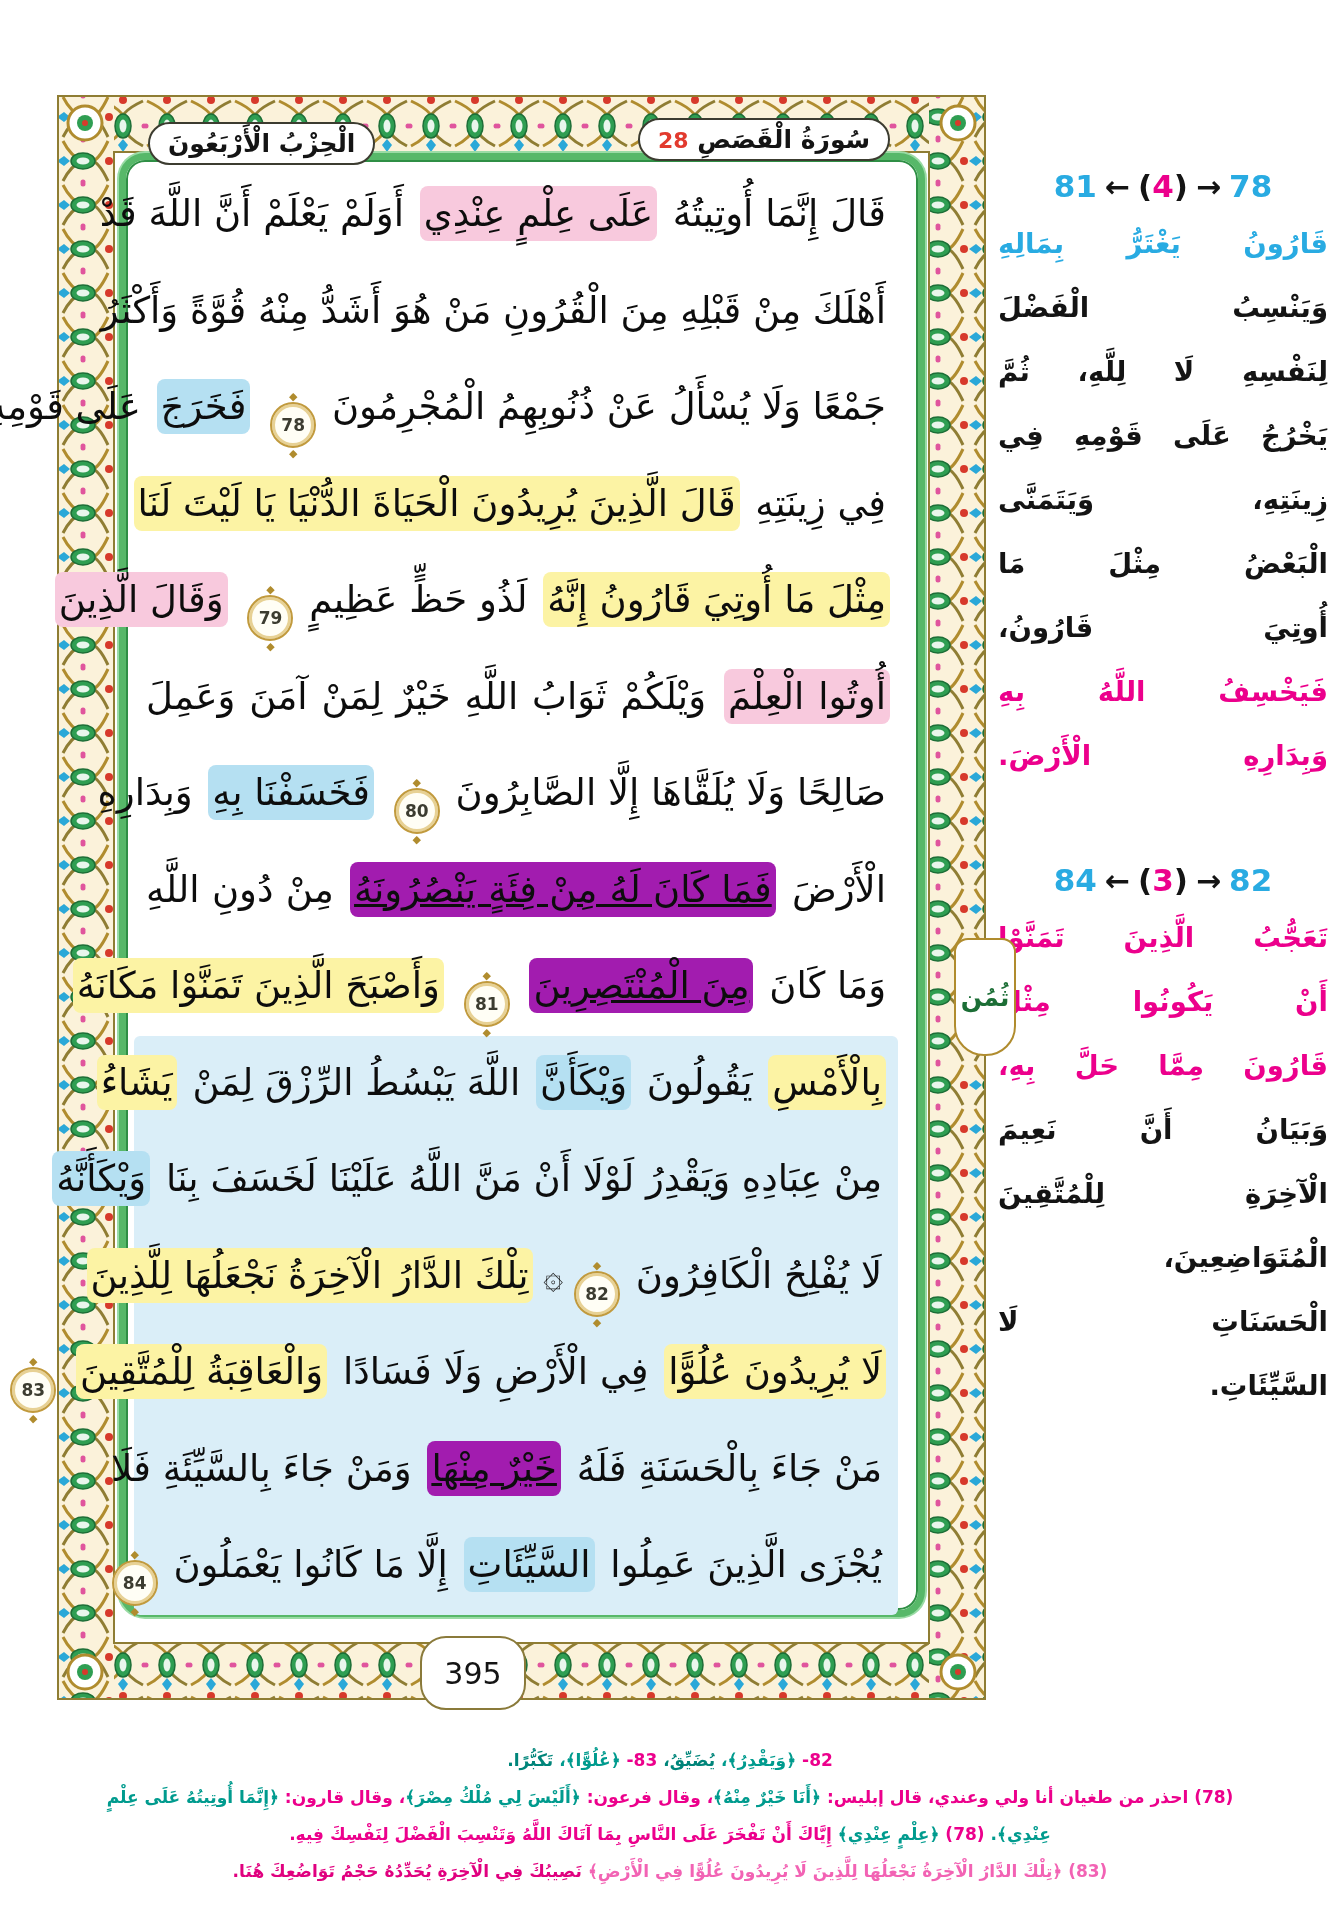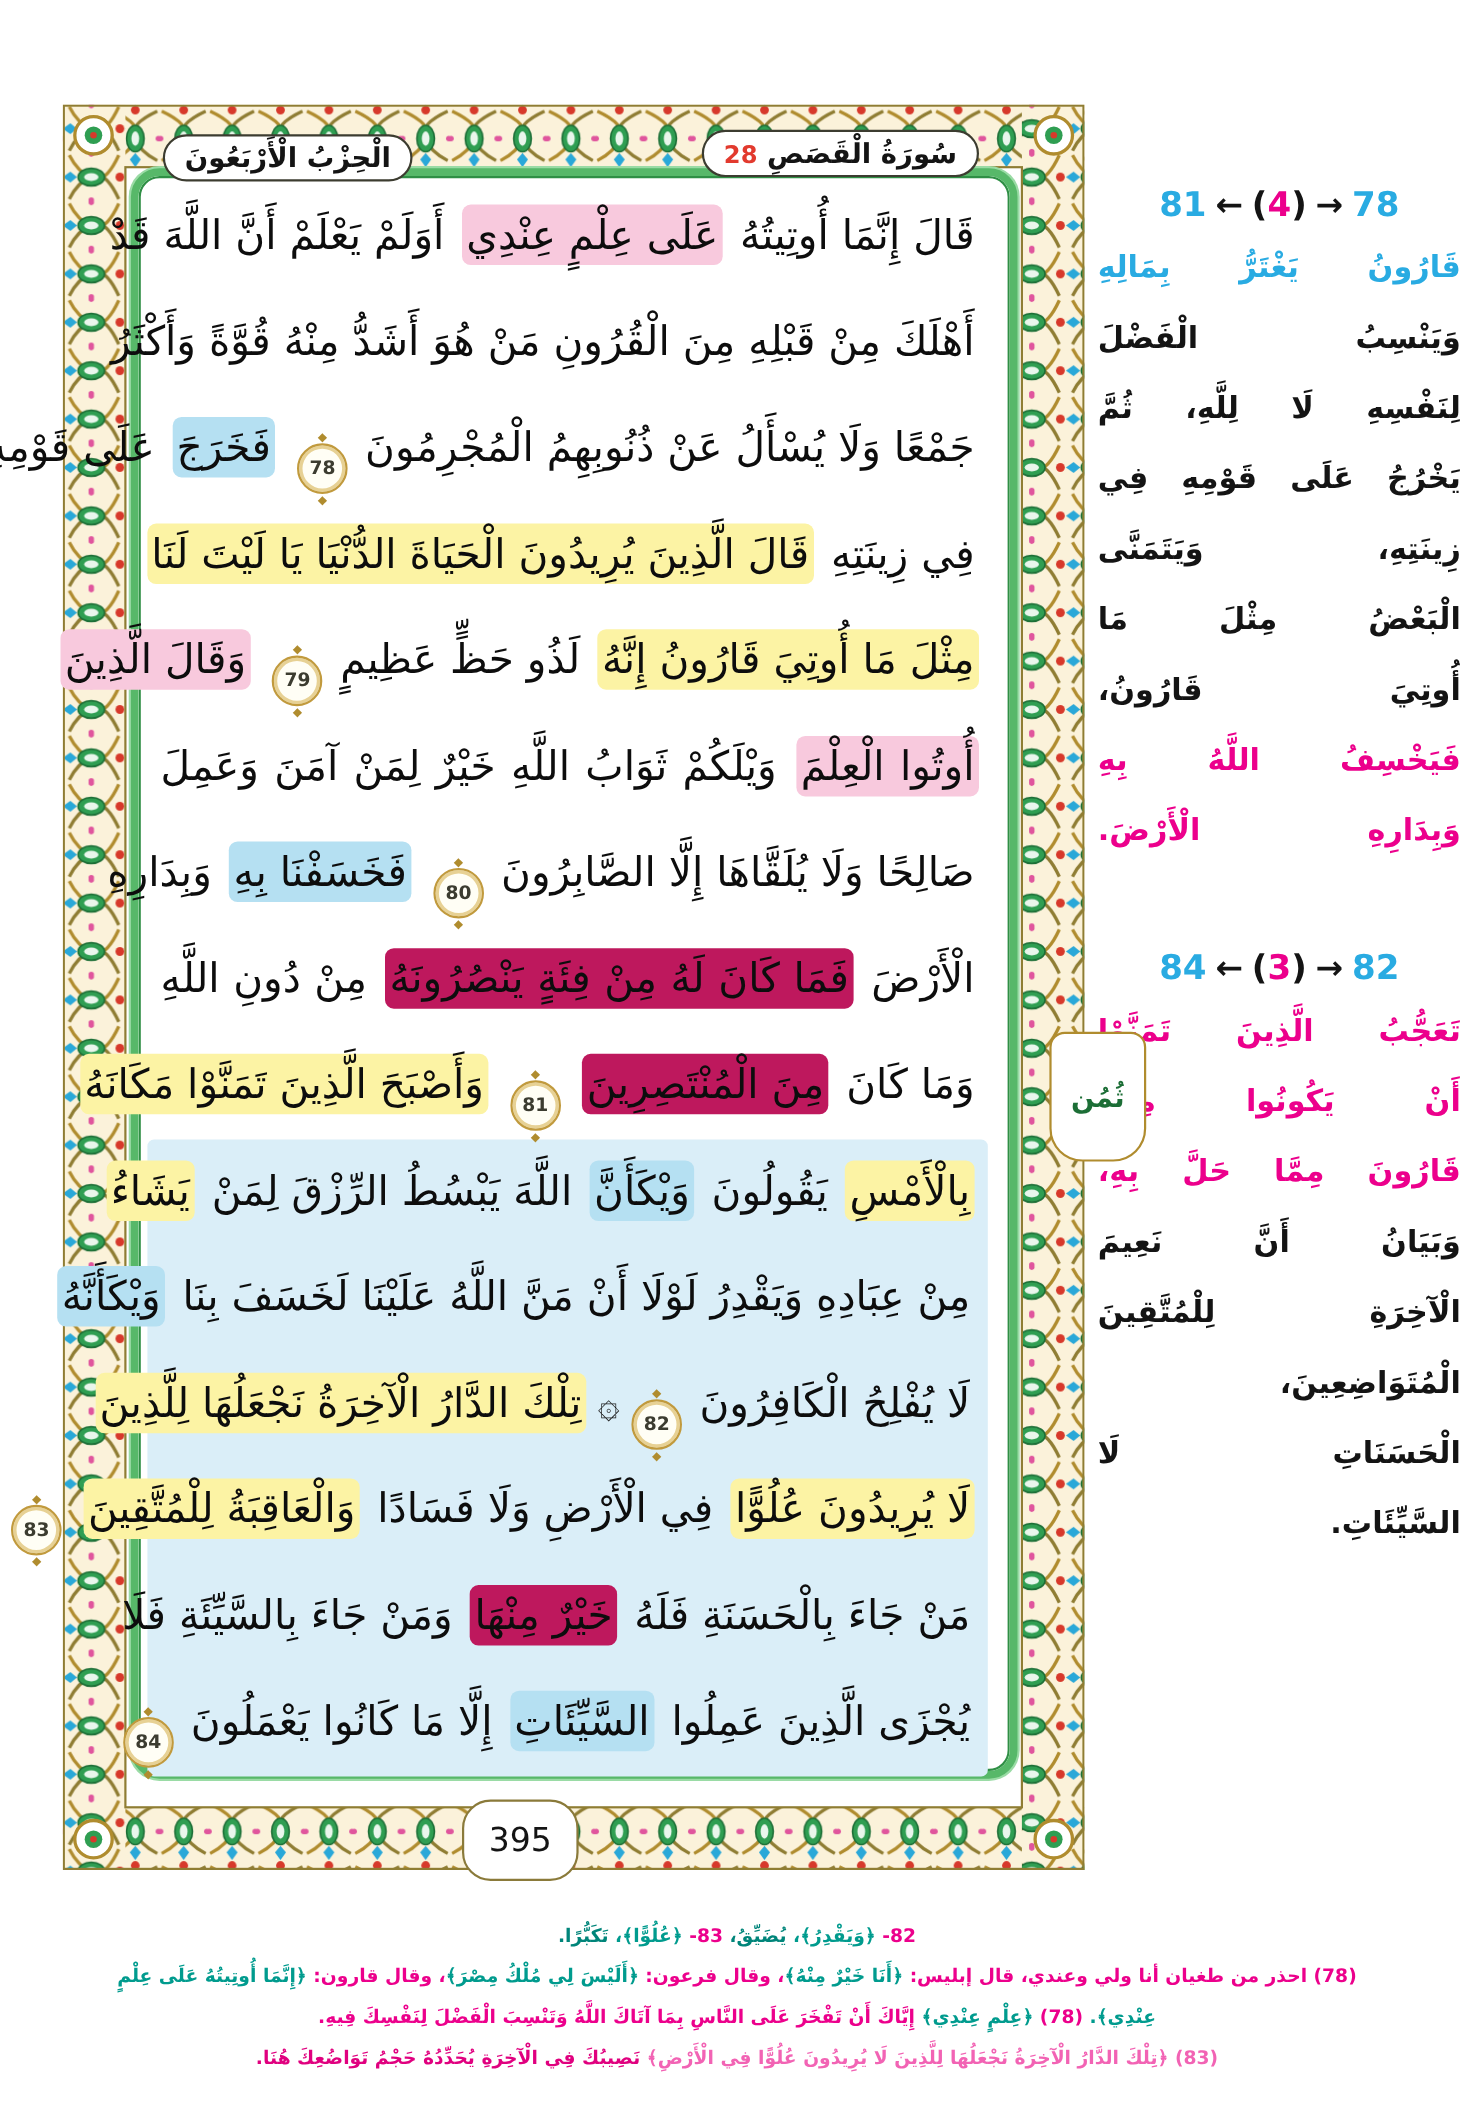--- a/index.html
+++ b/index.html
@@ -37,21 +37,21 @@
     direction:rtl; text-align:justify; text-align-last:justify;
     font-size:37px; height:96.5px; line-height:94px; color:#0d0d0d;
     white-space:nowrap; padding:0 4px;
   }
   .blueband { background:#daeef8; border-radius:6px; flex:1; padding:0 4px; margin:0 -4px; }
   .blueband .qline { padding:0 8px; }
   .hl { border-radius:8px; padding:6px 4px; }
   .hl-pink   { background:#f8c9dd; }
   .hl-yellow { background:#fcf3a4; }
   .hl-blue   { background:#b5e0f2; }
-  .hl-gray   { background:#be185d; }
+  .hl-gray   { background:#a21caf;text-decoration:underline; }
   .hl-none   { background:transparent; }
   .vmark {
     display:inline-flex; align-items:center; justify-content:center;
     width:46px; height:46px; border-radius:50%;
     background:#fffef5; border:2px solid #c19a3d;
     box-shadow: inset 0 0 0 3px #e7d194;
     color:#3c3c30; font-size:17px; font-weight:bold;
     vertical-align:-12px; position:relative; line-height:normal;
   }
   .vmark::before, .vmark::after {
@@ -75,21 +75,21 @@
     direction:rtl; text-align:justify; text-align-last:justify;
     font-size:27.5px; height:64px; line-height:62px; white-space:nowrap;
     font-weight:bold;
   }
   .sb-cyan { color:#29abe2; }
   .sb-magenta { color:#ec008c; }
   .sb-black { color:#141414; }
   .sb-section2 { margin-top:66px; }
   
   .thumn-tab {
-    position:absolute; left:954px; top:938px; width:88px; height:118px;
+    position:absolute; left:954px; top:938px; width:62px; height:118px;
     background:#fff; border:2.5px solid #b08c2e; border-radius:14px 14px 30px 30px;
     display:flex; align-items:center; justify-content:center;
     font-size:25px; font-weight:bold; color:#1c6e36; z-index:6;
   }
   
   .page-num {
     position:absolute; left:420px; top:1636px; width:106px; height:74px;
     background:#fff; border:2px solid #8a7a3a; border-radius:26px;
     display:flex; align-items:center; justify-content:center;
     font-size:30px; color:#141414; z-index:6;

